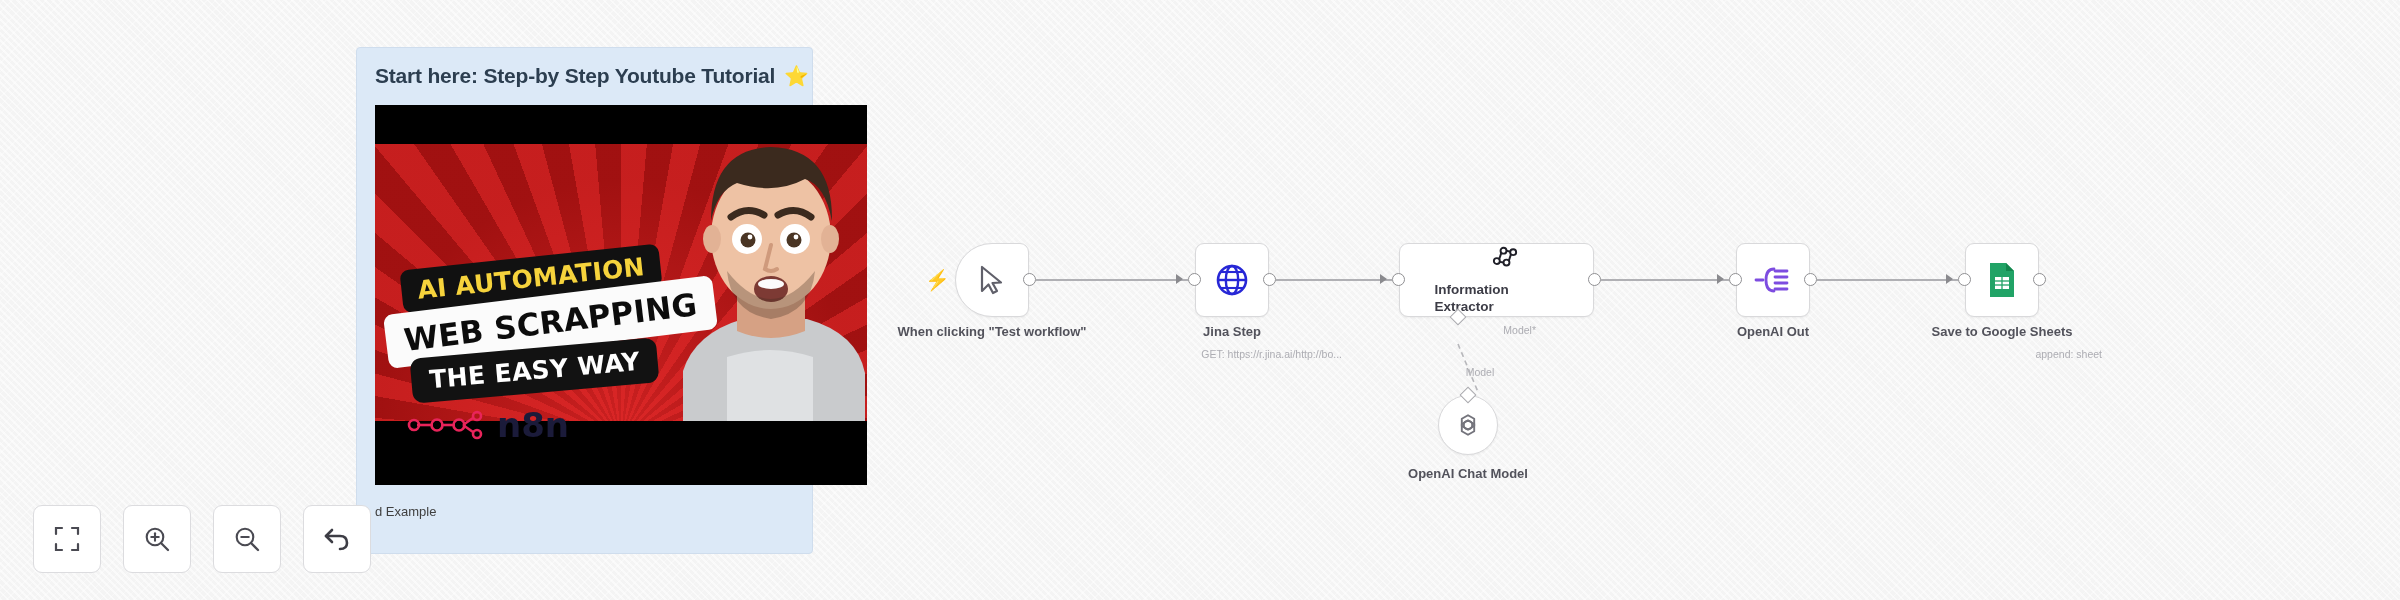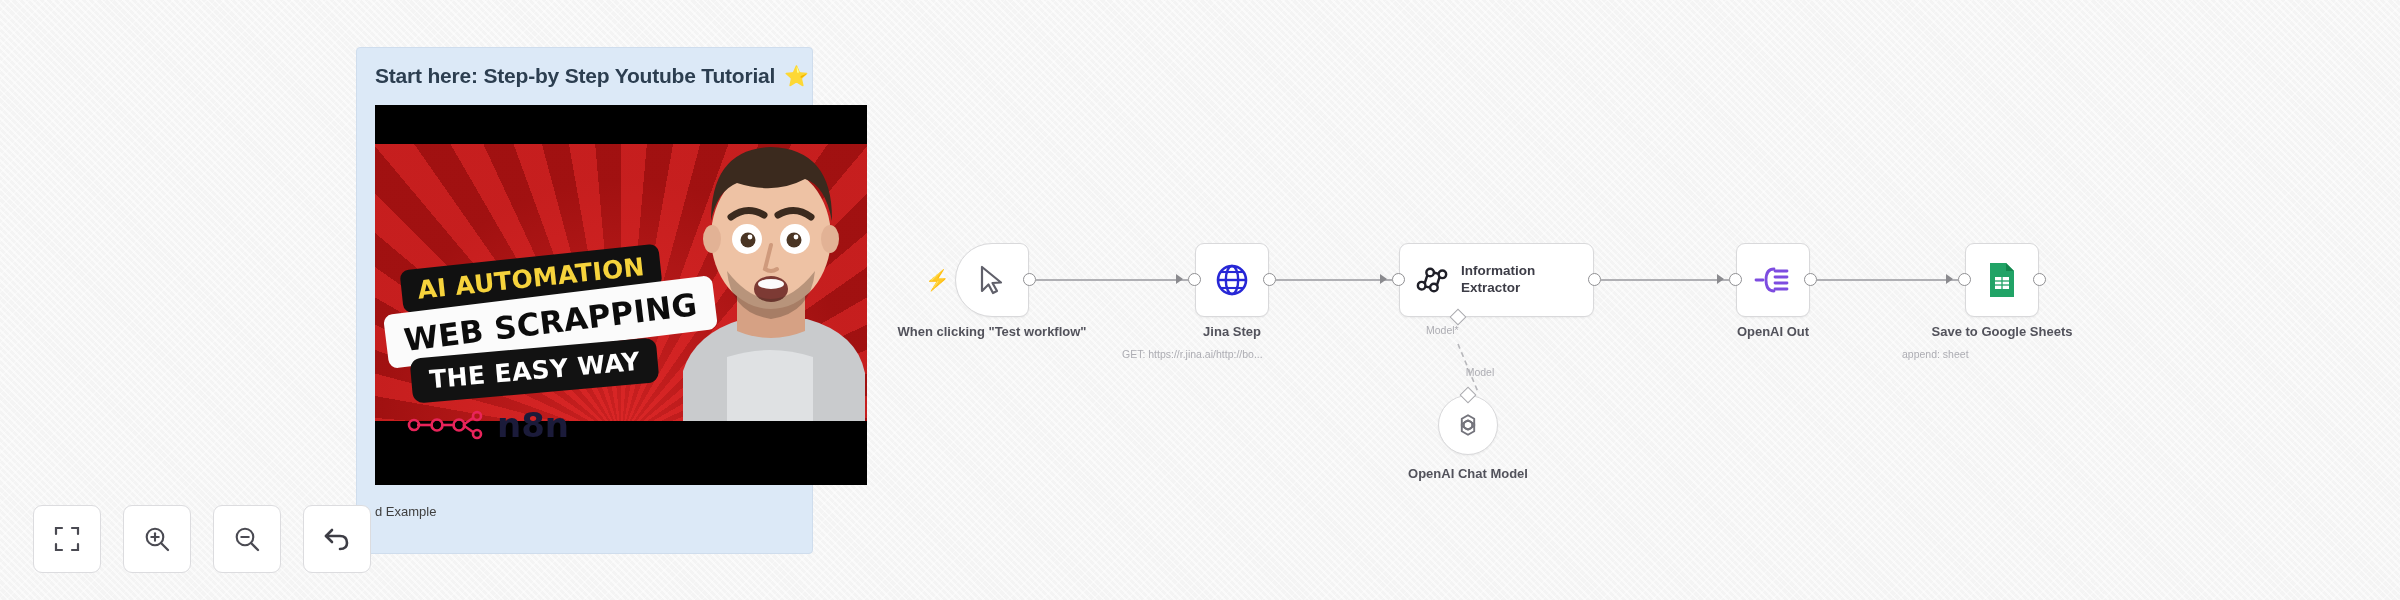--- a/index.html
+++ b/index.html
@@ -139,20 +139,21 @@
 
   .node {
     position: absolute;
     background: #ffffff;
     border: 1px solid #d9d9db;
     border-radius: 9px;
     box-shadow: 0 1px 2px rgba(0,0,0,0.05);
     display: flex;
     align-items: center;
     justify-content: center;
+    flex-direction: column;
   }
 
   .node-sq { width: 74px; height: 74px; }
 
   #node-trigger {
     width: 74px; height: 74px;
     border-radius: 37px 9px 9px 37px;
     left: 955px; top: 243px;
   }
   #node-jina     { left: 1195px; top: 243px; }
@@ -175,21 +176,21 @@
     position: absolute;
     text-align: center;
     font-size: 13px;
     font-weight: 600;
     color: #52525b;
     line-height: 1.25;
     white-space: pre-line;
   }
   .node-sublabel {
     position: absolute;
-    text-align: left;
+    text-align: right;
     font-size: 10.5px;
     color: #adadb3;
     white-space: nowrap;
   }
 
   #label-trigger { left: 892px;  top: 324px; width: 200px; }
   #label-jina    { left: 1132px; top: 324px; width: 200px; }
   #sub-jina      { left: 1122px; top: 348px; width: 220px; }
   #label-extract { left: 1430px; top: 259px; width: 140px; text-align: left; font-size: 13.5px; color: #3c3c46; position: static; }
   #sub-extract   { left: 1426px; top: 324px; width: 110px; }

